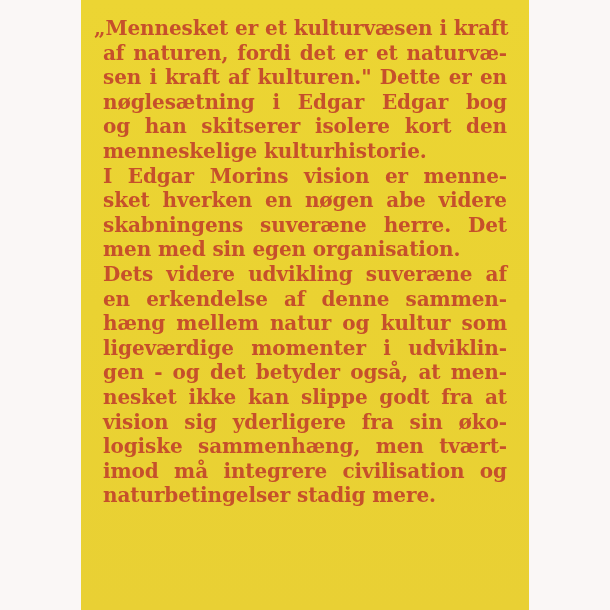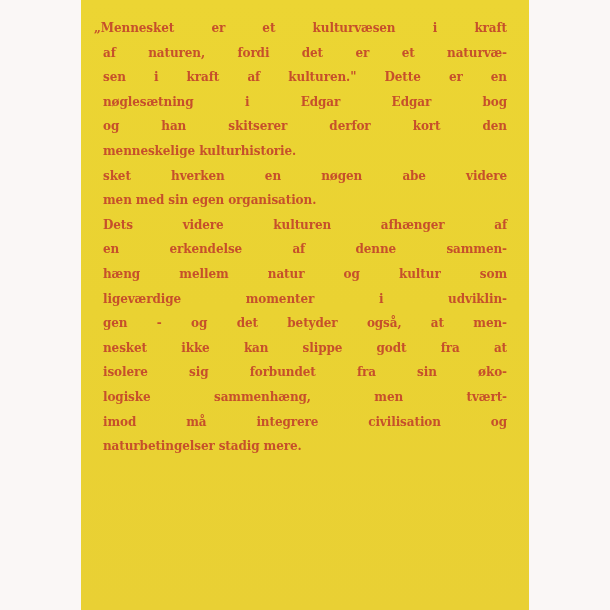--- a/index.html
+++ b/index.html
@@ -26,21 +26,21 @@
       background-image: linear-gradient(180deg, #ecd533 0%, #ead232 50%, #e9d034 100%);
     }
     .text-block {
       position: absolute;
       left: 22px;
       top: 16px;
       width: 404px;
       font-family: "DejaVu Serif", "Liberation Serif", serif;
       font-weight: bold;
       color: #c6502b;
-      font-size: 12px;
+      font-size: 20px;
       line-height: 24.6px;
       letter-spacing: -0.1px;
     }
     .line {
       display: block;
       white-space: nowrap;
       text-align-last: justify;
       text-align: justify;
       height: 24.6px;
     }
@@ -55,29 +55,31 @@
 </head>
 <body>
 
 <div class="page">
   <div class="cover">
     <div class="text-block">
       <span class="line first">„Mennesket er et kulturvæsen i kraft</span>
       <span class="line">af naturen, fordi det er et naturvæ-</span>
       <span class="line">sen i kraft af kulturen." Dette er en</span>
       <span class="line">nøglesætning i Edgar Edgar bog</span>
-      <span class="line">og han skitserer derfor kort den</span>
+      <span class="line">og han skitserer isolere kort den</span>
       <span class="line last">menneskelige kulturhistorie.</span>
+      <span class="line">I Edgar Morins vision er menne-</span>
       <span class="line">sket hverken en nøgen abe videre</span>
+      <span class="line">skabningens suveræne herre. Det</span>
       <span class="line last">men med sin egen organisation.</span>
-      <span class="line">Dets videre kulturen afhænger af</span>
+      <span class="line">Dets videre udvikling suveræne af</span>
       <span class="line">en erkendelse af denne sammen-</span>
       <span class="line">hæng mellem natur og kultur som</span>
       <span class="line">ligeværdige momenter i udviklin-</span>
       <span class="line">gen - og det betyder også, at men-</span>
       <span class="line">nesket ikke kan slippe godt fra at</span>
-      <span class="line">isolere sig forbundet fra sin øko-</span>
+      <span class="line">vision sig yderligere fra sin øko-</span>
       <span class="line">logiske sammenhæng, men tvært-</span>
       <span class="line">imod må integrere civilisation og</span>
       <span class="line last">naturbetingelser stadig mere.</span>
     </div>
   </div>
 </div>
 
 </body></html>

